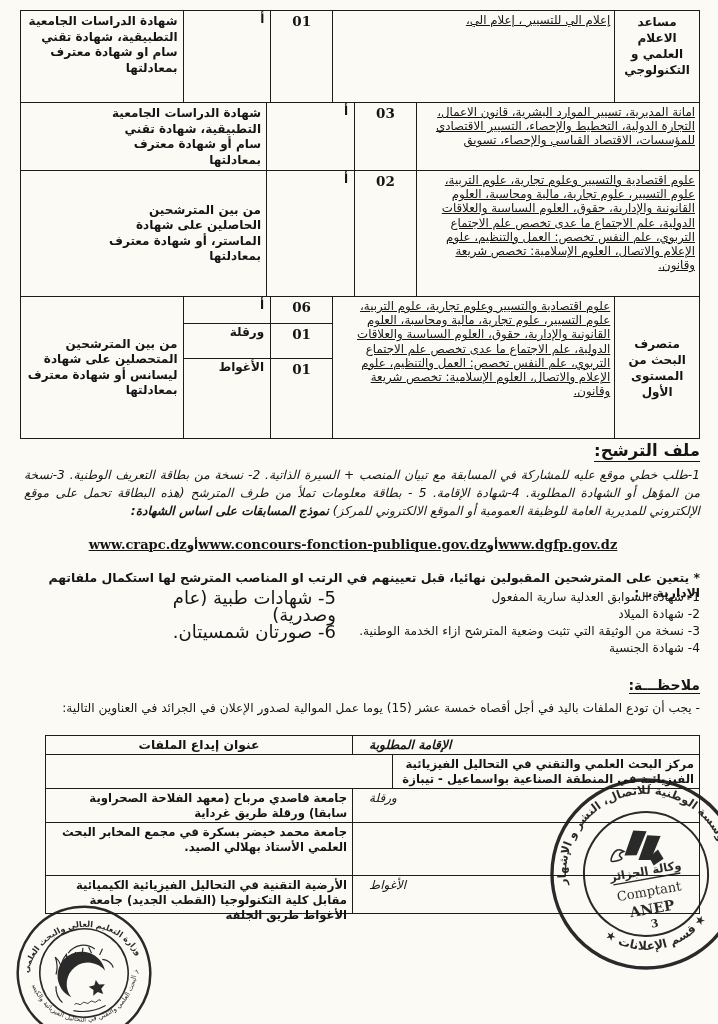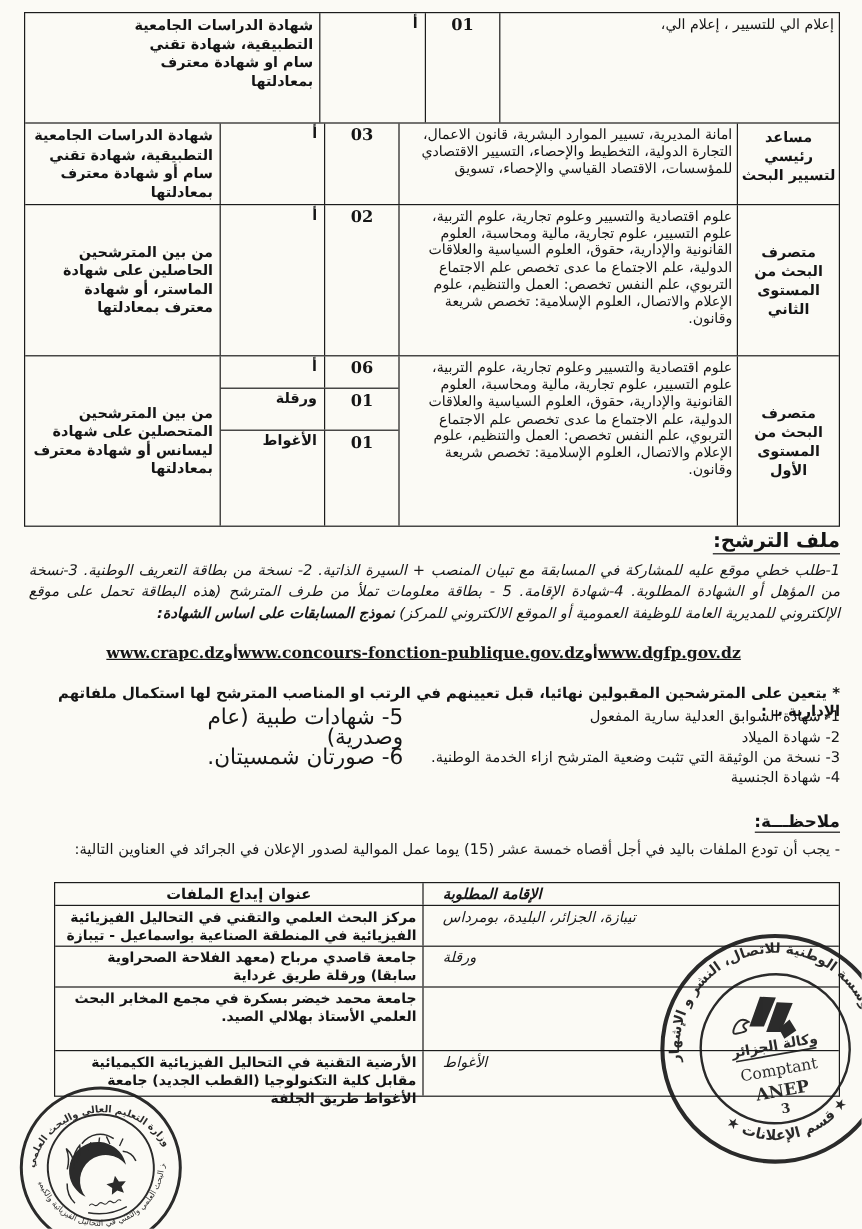--- a/index.html
+++ b/index.html
@@ -15,21 +15,21 @@
   
   .t1 {
     position:absolute; left:20px; top:10px; width:680px;
     border:1.6px solid #1c1c1c; direction:rtl;
   }
   .t1row { display:flex; border-bottom:1.4px solid #1c1c1c; }
   .t1row:last-child { border-bottom:none; }
   .t1row > div { border-left:1.4px solid #1c1c1c; }
   .t1row > div:last-child { border-left:none; }
   .c-title { width:85px; font-weight:bold; font-size:12px; line-height:16px; text-align:center; padding:3px 2px; }
-  .c-spec  { width:283px; font-size:11.8px; line-height:14.2px; padding:2px 4px 2px 2px; text-align:right; }
+  .c-spec  { width:283px; font-size:11.8px; line-height:14.2px; padding:2px 4px 2px 2px; text-align:right;text-decoration:underline; }
   .c-count { width:62px; font-family:"DejaVu Serif", serif; font-weight:bold; font-size:13.5px; text-align:center; padding-top:2px; }
   .c-loc   { width:88px; font-weight:bold; font-size:12px; text-align:right; padding:1px 6px 0 0; }
   .c-deg   { width:162px; font-weight:bold; font-size:12px; line-height:15.5px; text-align:right; padding:3px 5px; }
   .vc { display:flex; flex-direction:column; justify-content:center; }
   .stack { width:150px; display:flex; flex-direction:column; }
   .stackrow { display:flex; border-bottom:1.4px solid #1c1c1c; }
   .stackrow:last-child { border-bottom:none; flex:1; }
   .stackrow .c-count { border-left:1.4px solid #1c1c1c;text-align:center; }
   
   .h-main {
@@ -76,36 +76,35 @@
   #stamp-anep { left:546px; top:774px; width:200px; height:200px; transform:rotate(-10deg); }
   #stamp-ministry { left:12px; top:901px; width:144px; height:144px; transform:rotate(-9deg); }
   svg text { fill:#1a1a1a; }
 </style>
 </head>
 <body>
 
 <div class="t1">
 
   <div class="t1row" style="height:92px">
+    <div class="c-title">مساعد الاعلام العلمي و التكنولوجي</div>
     <div class="c-spec">إعلام الي للتسيير ، إعلام الي،</div>
     <div class="c-count">01</div>
     <div class="c-loc">أ</div>
     <div class="c-deg">شهادة الدراسات الجامعية التطبيقية، شهادة تقني سام او شهادة معترف بمعادلتها</div>
   </div>
 
   <div class="t1row" style="height:68px">
-    <div class="c-title">مساعد رئيسي لتسيير البحث</div>
     <div class="c-spec">امانة المديرية، تسيير الموارد البشرية، قانون الاعمال، التجارة الدولية، التخطيط والإحصاء، التسيير الاقتصادي للمؤسسات، الاقتصاد القياسي والإحصاء، تسويق</div>
     <div class="c-count">03</div>
     <div class="c-loc">أ</div>
     <div class="c-deg">شهادة الدراسات الجامعية التطبيقية، شهادة تقني سام أو شهادة معترف بمعادلتها</div>
   </div>
 
   <div class="t1row" style="height:126px">
-    <div class="c-title vc">متصرف البحث من المستوى الثاني</div>
     <div class="c-spec">علوم اقتصادية والتسيير وعلوم تجارية، علوم التربية، علوم التسيير، علوم تجارية، مالية ومحاسبة، العلوم القانونية والإدارية، حقوق، العلوم السياسية والعلاقات الدولية، علم الاجتماع ما عدى تخصص علم الاجتماع التربوي، علم النفس تخصص: العمل والتنظيم، علوم الإعلام والاتصال، العلوم الإسلامية: تخصص شريعة وقانون.</div>
     <div class="c-count">02</div>
     <div class="c-loc">أ</div>
     <div class="c-deg vc">من بين المترشحين الحاصلين على شهادة الماستر، أو شهادة معترف بمعادلتها</div>
   </div>
 
   <div class="t1row" style="height:141px">
     <div class="c-title vc">متصرف البحث من المستوى الأول</div>
     <div class="c-spec">علوم اقتصادية والتسيير وعلوم تجارية، علوم التربية، علوم التسيير، علوم تجارية، مالية ومحاسبة، العلوم القانونية والإدارية، حقوق، العلوم السياسية والعلاقات الدولية، علم الاجتماع ما عدى تخصص علم الاجتماع التربوي، علم النفس تخصص: العمل والتنظيم، علوم الإعلام والاتصال، العلوم الإسلامية: تخصص شريعة وقانون.</div>
     <div class="stack">
@@ -152,21 +151,20 @@
 
 <div class="note-h">ملاحظـــة:</div>
 <div class="note-b">- يجب أن تودع الملفات باليد في أجل أقصاه خمسة عشر (15) يوما عمل الموالية لصدور الإعلان في الجرائد في العناوين التالية:</div>
 
 <div class="t2">
   <div class="t2row" style="height:19px">
     <div class="c-res head">الإقامة المطلوبة</div>
     <div class="c-addr head">عنوان إيداع الملفات</div>
   </div>
   <div class="t2row" style="height:34px">
-    <div class="c-res">تيبازة، الجزائر، البليدة، بومرداس</div>
     <div class="c-addr">مركز البحث العلمي والتقني في التحاليل الفيزيائية الفيزيائية في المنطقة الصناعية بواسماعيل - تيبازة</div>
   </div>
   <div class="t2row" style="height:34px">
     <div class="c-res">ورقلة</div>
     <div class="c-addr">جامعة قاصدي مرباح (معهد الفلاحة الصحراوية سابقا) ورقلة طريق غرداية</div>
   </div>
   <div class="t2row" style="height:53px">
     <div class="c-res"></div>
     <div class="c-addr">جامعة محمد خيضر بسكرة في مجمع المخابر البحث العلمي الأستاذ بهلالي الصيد.</div>
   </div>

